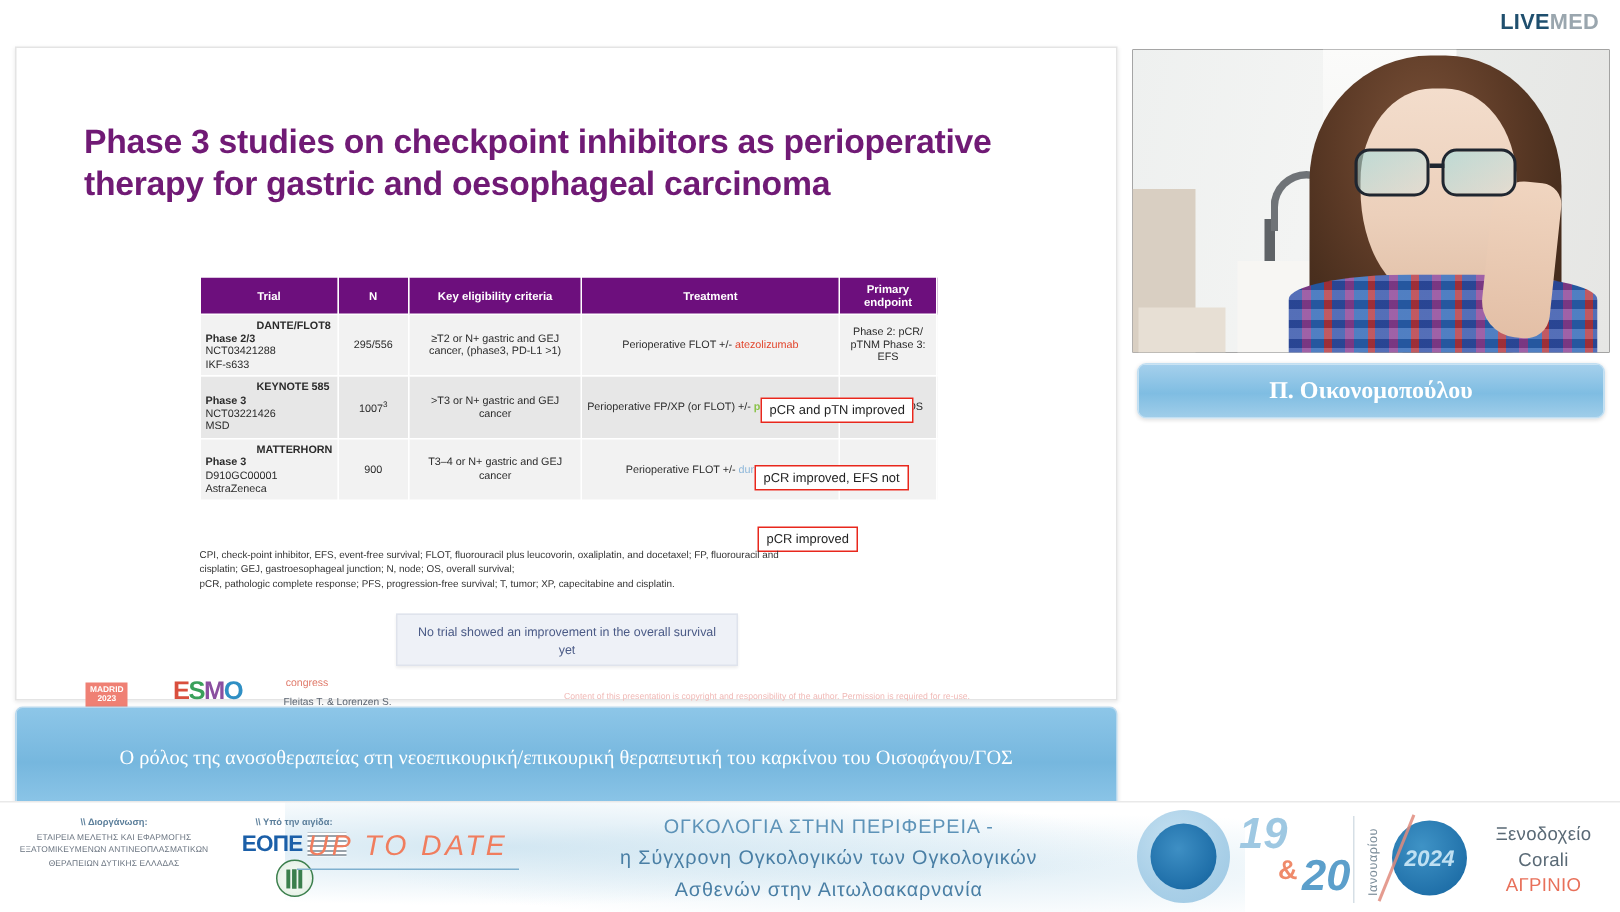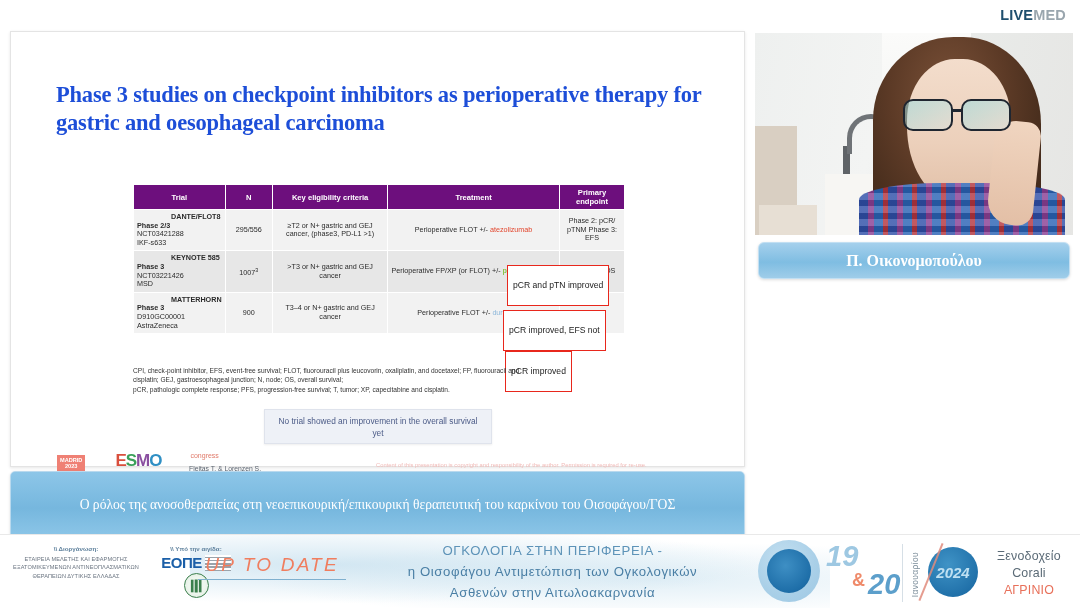--- a/index.html
+++ b/index.html
@@ -18,23 +18,22 @@
   .livemed .md { color: #9aa6ae; font-weight: bold; }
 
   
   .slide {
     position: absolute; left: 10px; top: 31px; width: 735px; height: 436px;
     background: #ffffff; border: 1px solid #e4e4e4;
     box-shadow: 0 1px 3px rgba(0,0,0,.10);
   }
   .slide-title {
     position: absolute; left: 45px; top: 49px; width: 650px;
-    color: #1d4ed8; font-weight: bold; font-size: 22.5px; line-height: 28px;
+    color: #701a75; font-weight: bold; font-size: 22.5px; line-height: 28px;
     letter-spacing: -0.2px;
-    font-family: Liberation Serif, serif;
   }
 
   
   .tbl { position: absolute; left: 122px; top: 152px; width: 492px; border-collapse: collapse; }
   .tbl th {
     background: #6d0f7d; color: #ffffff; font-size: 7.6px; font-weight: bold;
     text-align: center; padding: 3px 2px; border: 1px solid #ffffff; line-height: 9px;
   }
   .tbl td {
     font-size: 7.2px; color: #2b2b2b; padding: 3px 3px; border: 1px solid #ffffff;
@@ -49,21 +48,21 @@
   .trial-name { font-weight: bold; display: block; padding-left: 34px; }
   .trial-phase { font-weight: bold; display: block; }
   .drug-a { color: #e2452c; }
   .drug-b { color: #8bc34a; font-weight: bold; }
   .drug-c { color: #8fb8da; }
   .sup { font-size: 5.4px; vertical-align: super; }
 
   
   .redbox {
     position: absolute; border: 1.6px solid #e8271c; background: #ffffff;
-    color: #222; font-size: 8.6px; text-align: center; padding: 14px 5px;
+    color: #222; font-size: 8.6px; text-align: center; padding: 2px 5px;
     white-space: nowrap; line-height: 11px;
   }
   #rb1 { left: 496px; top: 233px; }
   #rb2 { left: 492px; top: 278px; }
   #rb3 { left: 494px; top: 319px; }
 
   
   .footnote {
     position: absolute; left: 122px; top: 334px; width: 500px;
     font-size: 6.6px; color: #333; line-height: 9.4px;
@@ -337,21 +336,21 @@
     <div class="seal"></div>
   </div>
 
   <div class="uptodate">
     <div class="uptodate-txt">UP TO DATE</div>
     <div class="uptodate-rule"></div>
   </div>
 
   <div class="evt-title">
     <div class="l1">ΟΓΚΟΛΟΓΙΑ ΣΤΗΝ ΠΕΡΙΦΕΡΕΙΑ -</div>
-    <div>η Οισοφάγου Αντιμετώπιση των Ογκολογικών</div>
+    <div>η Σύγχρονη Ογκολογικών των Ογκολογικών</div>
     <div>Ασθενών στην Αιτωλοακαρνανία</div>
   </div>
 
   <div class="globe">
     <div class="globe-outer"></div>
     <div class="globe-inner"></div>
   </div>
 
   <div class="dates">
     <div class="dsep"></div>

